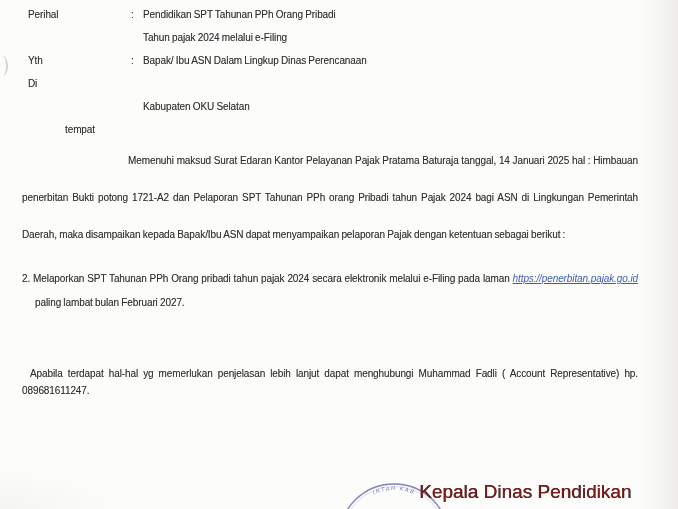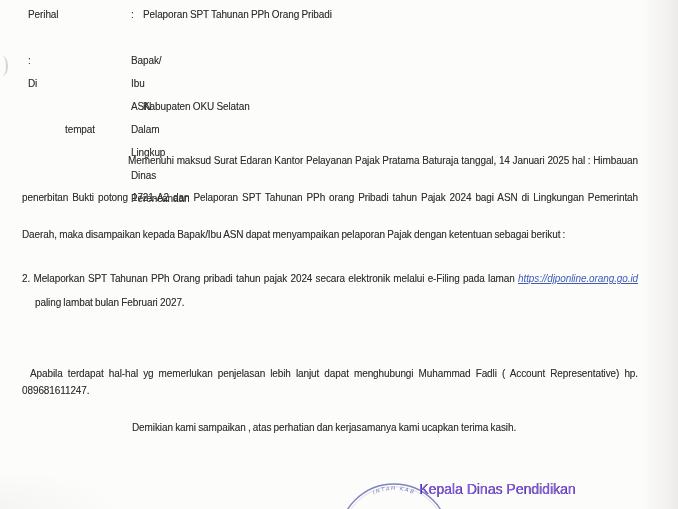--- a/index.html
+++ b/index.html
@@ -26,21 +26,21 @@
   .p1{position:absolute;top:142px;left:22px;width:616px;line-height:37px;text-align:justify;text-indent:106px;}
   .ilist{position:absolute;top:267px;left:22px;width:616px;}
   .li{padding-left:13px;text-indent:-13px;line-height:24px;text-align:justify;}
   .li .num{display:inline;}
   .p2{position:absolute;top:365px;left:22px;width:616px;line-height:17px;text-align:justify;text-indent:8px;}
   .closing{position:absolute;top:415px;left:22px;width:616px;line-height:25px;text-align:justify;text-indent:110px;}
   
   a.efiling{color:var(--link,#3f5cb5);font-style:italic;text-decoration:underline;text-shadow:none;}
   
   .sig-title{
-    position:absolute;left:419px;top:481px;font-size:14px;color:#8b5cf6;
+    position:absolute;left:419px;top:481px;font-size:19px;color:#7f1d1d;
     text-shadow:.4px 0 0 #1d1d1d;letter-spacing:0;white-space:nowrap;
   }
   .stamp{position:absolute;left:346px;top:481px;width:100px;height:28px;overflow:hidden;}
   
   .edge-shade{
     position:absolute;top:0;right:0;bottom:0;width:38px;pointer-events:none;
     background:linear-gradient(to right,rgba(120,110,100,0) 0%,rgba(120,110,100,.07) 70%,rgba(120,110,100,.12) 100%);
   }
   .corner-shade{
     position:absolute;left:0;bottom:0;width:120px;height:40px;pointer-events:none;
@@ -54,27 +54,29 @@
 </style>
 </head>
 <body style="--paper: #fcfcfb; --ink: #2e2e2e; --link: #3f5cb5; --stamp: #6a6fb3;">
 
 <div class="page">
 
   <div class="letter-header txt">
     <div class="h-row">
       <span class="h-label">Perihal</span>
       <span class="h-sep">:</span>
-      <span class="h-text">Pelaporan SPT Tahunan PPh Orang Pribadi</span>
+      <span class="h-text">Pendidikan SPT Tahunan PPh Orang Pribadi</span>
     </div>
     <div class="h-row">
       <span class="h-label"></span>
       <span class="h-sep"></span>
+      <span class="h-text">Tahun pajak 2024 melalui e-Filing</span>
     </div>
     <div class="h-row">
+      <span class="h-label">Yth</span>
       <span class="h-sep">:</span>
       <span class="h-text">Bapak/ Ibu ASN Dalam Lingkup Dinas Perencanaan</span>
     </div>
     <div class="h-row">
       <span class="h-label">Di</span>
       <span class="h-sep"></span>
       <span class="h-text"></span>
     </div>
     <div class="h-row">
       <span class="h-label"></span>
@@ -86,27 +88,26 @@
       <span class="h-sep"></span>
       <span class="h-text"></span>
     </div>
   </div>
 
   <div class="p1 txt">Memenuhi maksud Surat Edaran Kantor Pelayanan Pajak Pratama Baturaja tanggal, 14 Januari 2025 hal : Himbauan penerbitan Bukti potong 1721-A2 dan Pelaporan SPT Tahunan PPh orang Pribadi tahun Pajak 2024 bagi ASN di Lingkungan Pemerintah Daerah, maka disampaikan kepada Bapak/Ibu ASN dapat menyampaikan pelaporan Pajak dengan ketentuan sebagai berikut :</div>
 
   <div class="ilist txt">
     <div class="li">
       <span class="num">2.</span>
-      <span>Melaporkan SPT Tahunan PPh Orang pribadi tahun pajak 2024 secara elektronik melalui e-Filing pada laman </span><a class="efiling" href="#">https://djponline.orang.go.id</a><span> paling lambat bulan Februari 2027.</span>
+      <span>Melaporkan SPT Tahunan PPh Orang pribadi tahun pajak 2024 secara elektronik melalui e-Filing pada laman </span><a class="efiling" href="#">https://penerbitan.pajak.go.id</a><span> paling lambat bulan Februari 2027.</span>
     </div>
   </div>
 
   <div class="p2 txt">Apabila terdapat hal-hal yg memerlukan penjelasan lebih lanjut dapat menghubungi Muhammad Fadli ( Account Representative) hp. 089681611247.</div>
 
-  <div class="closing txt">Demikian kami sampaikan , atas perhatian dan kerjasamanya kami ucapkan terima kasih.</div>
 
   <svg class="stamp" viewBox="0 0 100 28" xmlns="http://www.w3.org/2000/svg">
     <circle cx="48" cy="58" r="55" fill="none" stroke="#6a6fb3" stroke-width="1.4" opacity="0.85"></circle>
     <circle cx="48" cy="58" r="52.5" fill="none" stroke="#6a6fb3" stroke-width="0.5" opacity="0.45"></circle>
     <path id="stampArc" d="M 10.5 26.5 A 49 49 0 0 1 85.5 26.5" fill="none"></path>
     <text font-size="5.6" fill="#6a6fb3" opacity="0.9" letter-spacing="1.4" font-style="italic">
       <textPath href="#stampArc" startOffset="50%" text-anchor="middle">INTAH KAB</textPath>
     </text>
   </svg>
   <div class="sig-title">Kepala Dinas Pendidikan</div>

